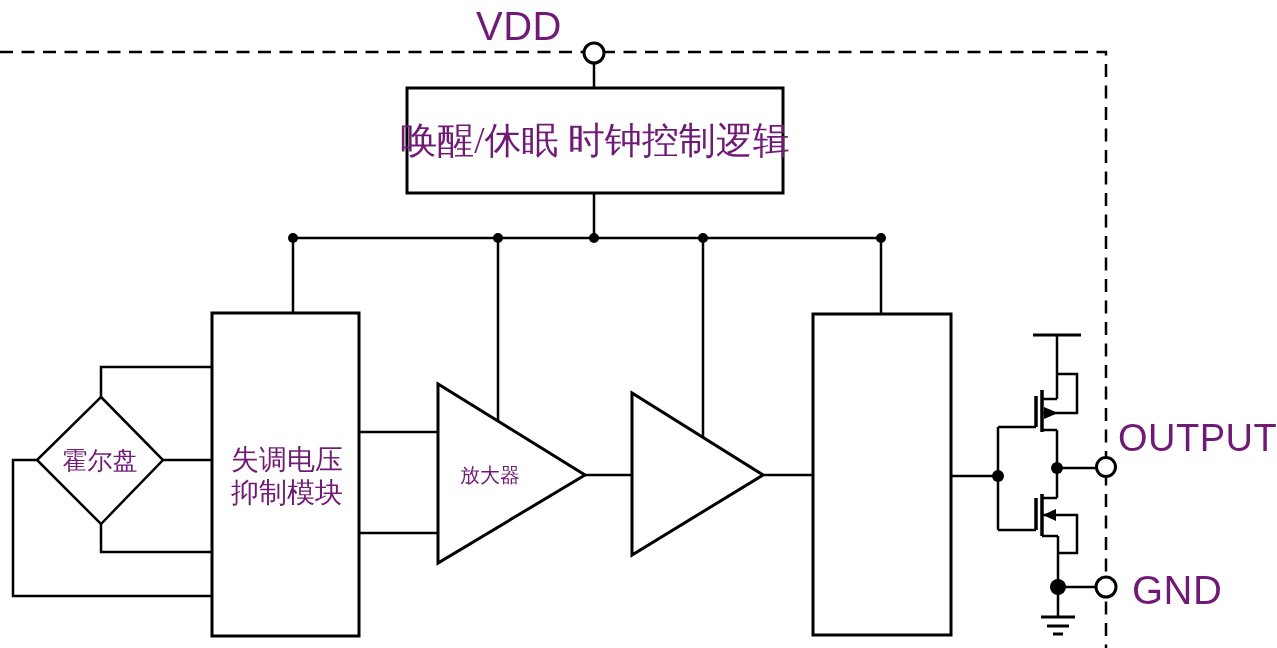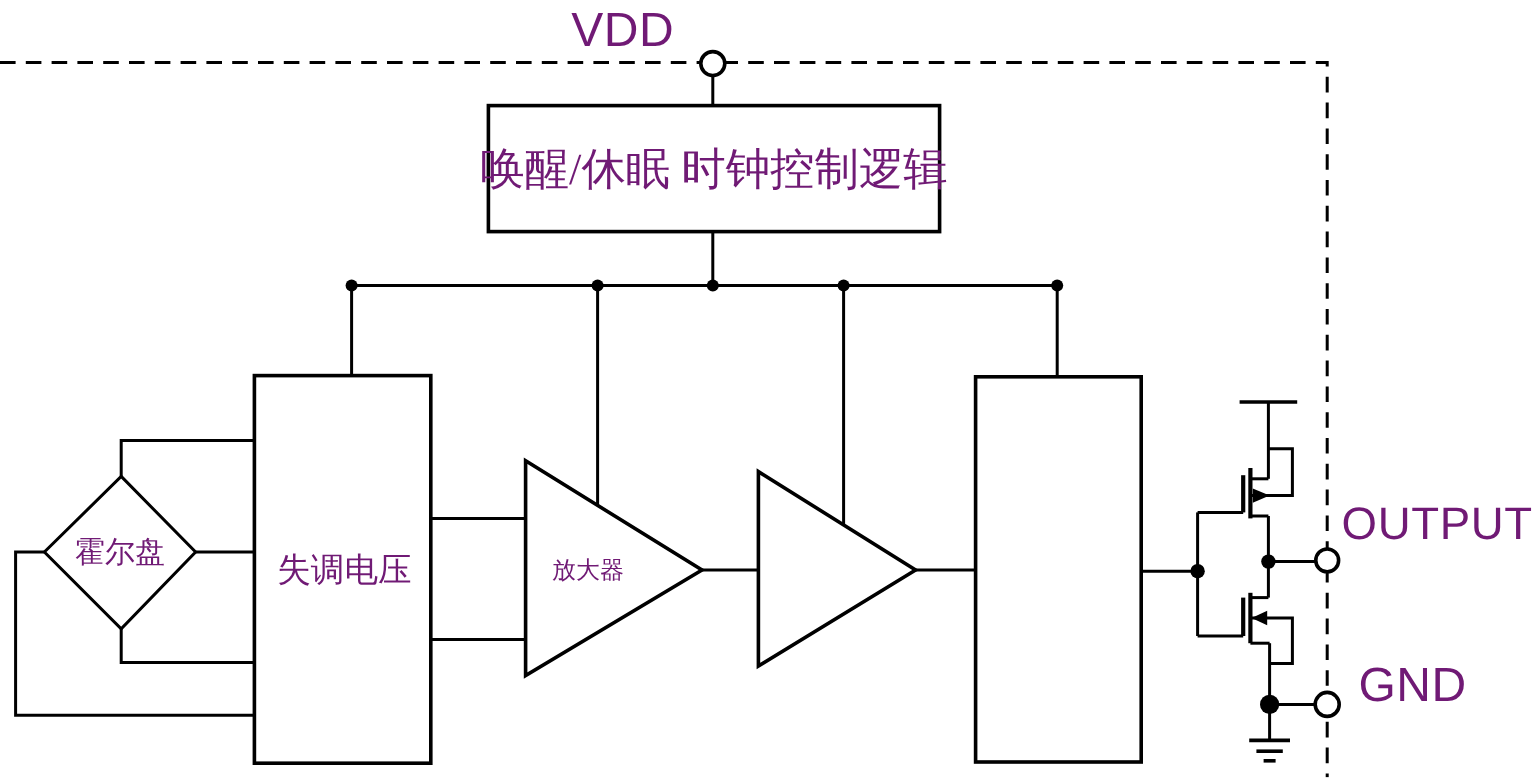--- a/index.html
+++ b/index.html
@@ -131,25 +131,26 @@
   </svg>
 
   <div class="lbl en centered vdd-label" style="left:519px;top:26px;">VDD</div>
 
   <div class="lbl cn clock-label" style="left:595px;top:141px;">唤醒/休眠 时钟控制逻辑</div>
 
   <div class="lbl cn hall-label" style="left:100px;top:460px;">霍尔盘</div>
 
   <div class="lbl cn block-label" style="left:287px;top:476px;">
     <div>失调电压</div>
+    <div>抑制模块</div>
   </div>
 
   <div class="lbl cn tri-label" style="left:490px;top:475px;">放大器</div>
 
 
   <div class="lbl cn block-label" style="left:882px;top:474px;">
   </div>
 
   <div class="lbl en output-label" style="left:1118px;top:438px;">OUTPUT</div>
 
-  <div class="lbl en gnd-label" style="left:1132px;top:572px;">GND</div>
+  <div class="lbl en gnd-label" style="left:1132px;top:590px;">GND</div>
 
 </div>
 
 </body></html>

